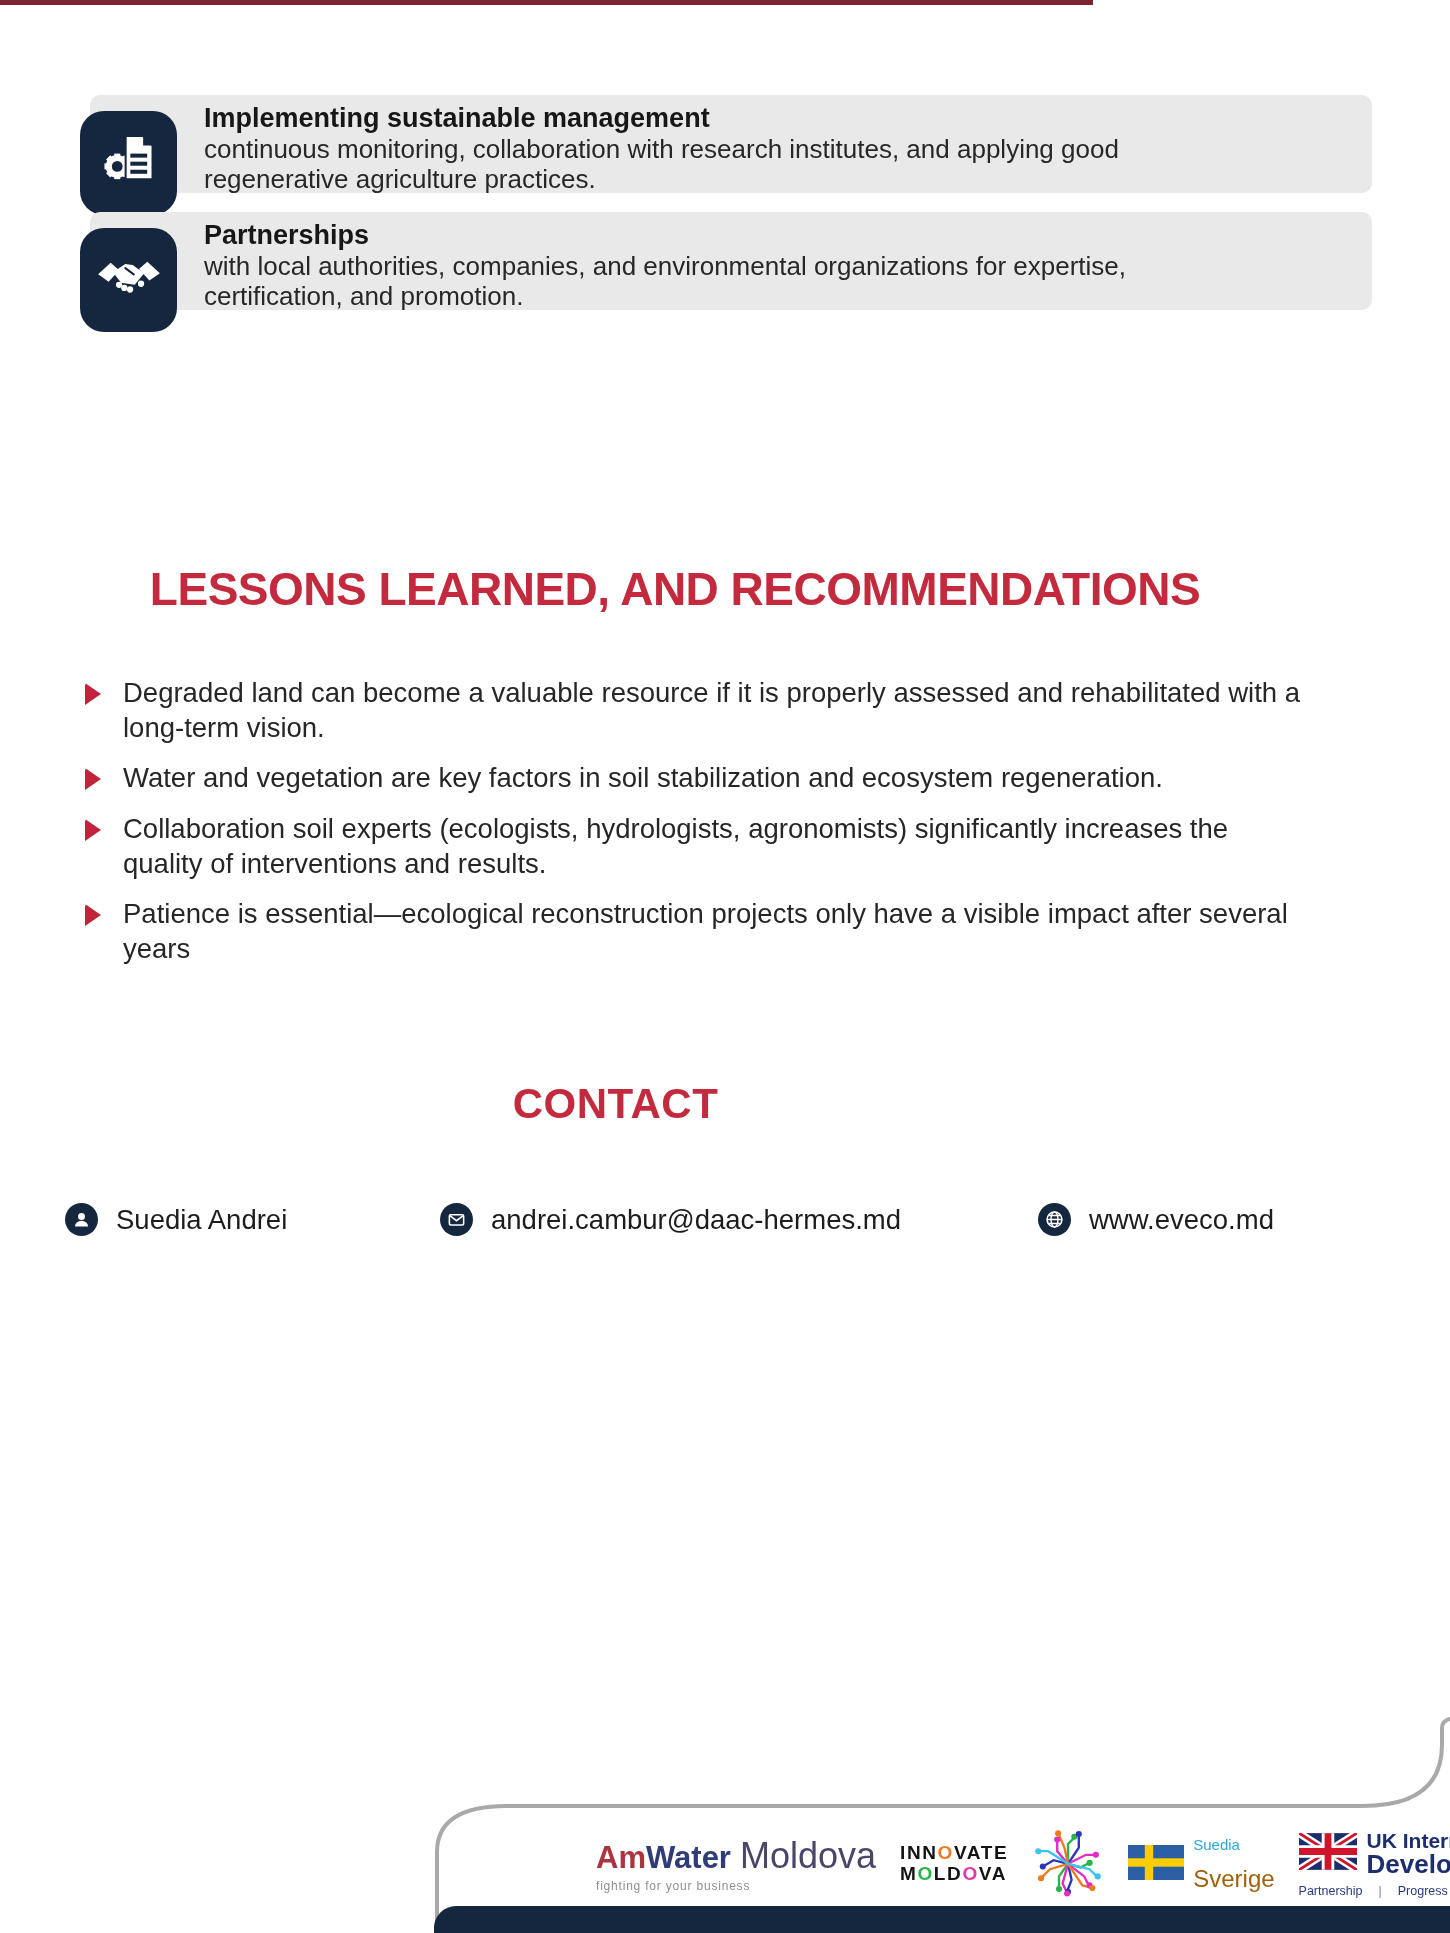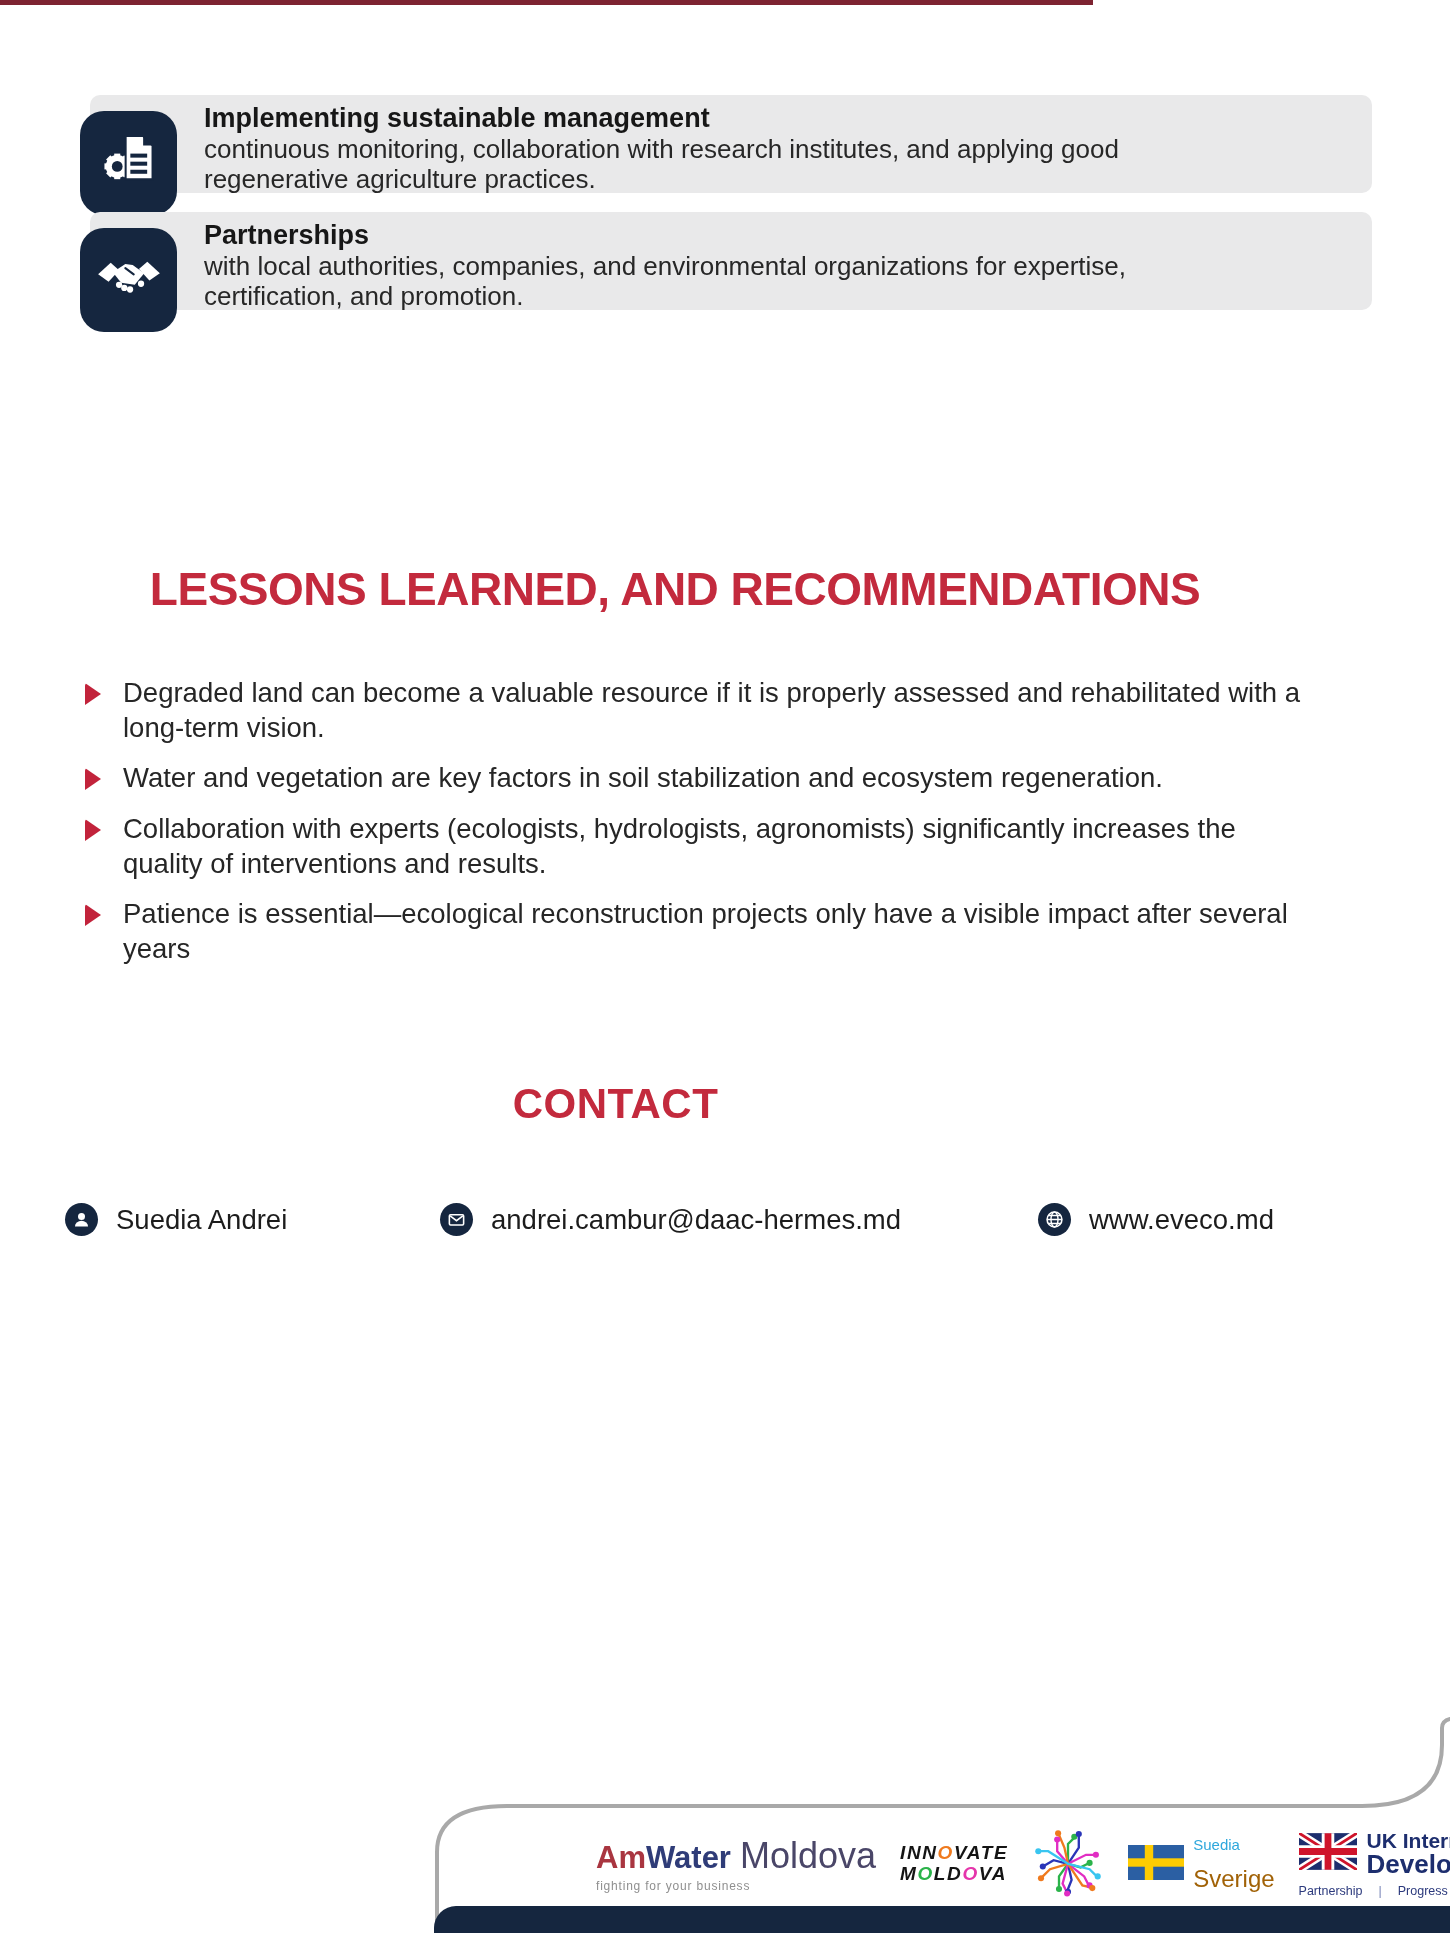--- a/index.html
+++ b/index.html
@@ -46,21 +46,21 @@
 
   .logo-strip { position:absolute; left:596px; top:1818px; height:92px; display:flex; align-items:center; gap:24px; }
 
   .amcham { display:flex; flex-direction:column; }
   .amcham-row { display:flex; align-items:baseline; white-space:nowrap; }
   .amcham-am   { font-size:31px; font-weight:700; color:#a93540; }
   .amcham-cham { font-size:31px; font-weight:700; color:#2f3c78; }
   .amcham-moldova { font-size:36px; font-weight:300; color:#4a4668; margin-left:9px; }
   .amcham-tagline { font-size:12px; color:#8f8f8f; letter-spacing:0.8px; margin-top:2px; }
 
-  .innovate { display:flex; flex-direction:column; line-height:1.1; white-space:nowrap;font-style:italic; }
+  .innovate { display:flex; flex-direction:column; line-height:1.1; white-space:nowrap; }
   .innovate-line { font-size:19px; font-weight:800; color:#141414; letter-spacing:1.6px; }
   .o-orange { color:#ef7a1e; } .o-green { color:#2bb34a; } .o-pink { color:#e535ab; }
 
   .sweden { display:flex; align-items:center; gap:9px; white-space:nowrap; }
   .sweden-labels { display:flex; flex-direction:column; line-height:1.05;justify-content:center; }
   .suedia { font-size:15px; color:#2ea7dc; font-weight:500; }
   .sverige { font-size:24px; color:#a16207; font-weight:500;margin-top:14px; }
 
   .uk { display:flex; flex-direction:column; white-space:nowrap; }
   .uk-row { display:flex; align-items:center; gap:10px; }
@@ -132,21 +132,21 @@
     <div class="lesson-item">
       <span class="bullet-arrow"></span>
       <span class="lesson-text">Degraded land can become a valuable resource if it is properly assessed and rehabilitated with a long-term vision.</span>
     </div>
     <div class="lesson-item">
       <span class="bullet-arrow"></span>
       <span class="lesson-text">Water and vegetation are key factors in soil stabilization and ecosystem regeneration.</span>
     </div>
     <div class="lesson-item">
       <span class="bullet-arrow"></span>
-      <span class="lesson-text">Collaboration with experts (ecologists, hydrologists, agronomists) significantly increases the quality of interventions and results.</span>
+      <span class="lesson-text">Collaboration soil experts (ecologists, hydrologists, agronomists) significantly increases the quality of interventions and results.</span>
     </div>
     <div class="lesson-item">
       <span class="bullet-arrow"></span>
       <span class="lesson-text">Patience is essential—ecological reconstruction projects only have a visible impact after several years</span>
     </div>
   </div>
 
   <div class="contact-heading">CONTACT</div>
 
   <div class="contact-item c-item-name">

